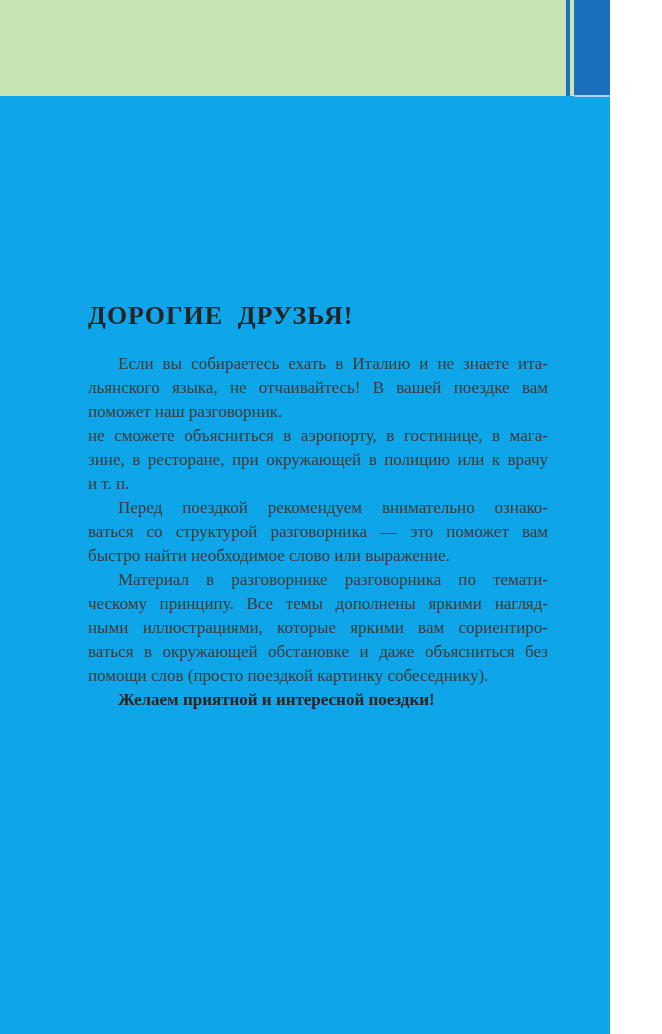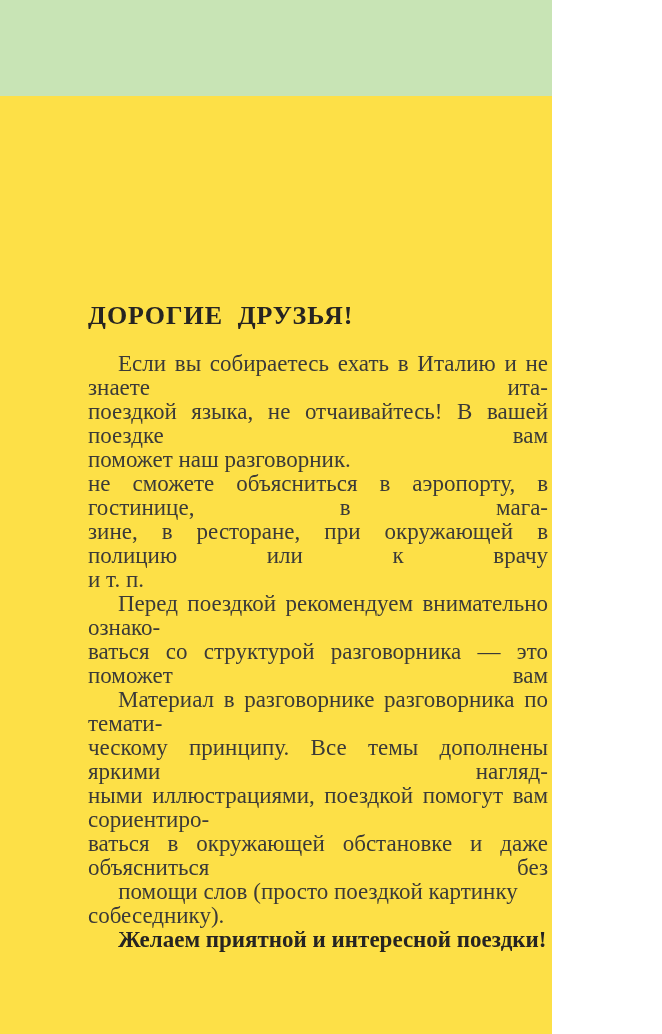--- a/index.html
+++ b/index.html
@@ -1,23 +1,23 @@
 <!DOCTYPE html>
 <html lang="ru" style="--band-green: #c8e4b5; --accent-blue: #1b70bd; --blue-edge-light: #b0cfe9; --heading-text: #262422; --body-text: #3b3a38;"><head>
 <meta charset="utf-8">
 <style>
   * { margin: 0; padding: 0; box-sizing: border-box; }
   html, body { background: #ffffff; }
   body { font-family: "Liberation Serif", serif; }
 
   .page {
     position: relative;
-    width: 552px;
+    width: 610px;
     height: 1034px;
-    background: #fde047;
+    background: #0ea5e9;
     overflow: hidden;
   }
 
   
   .band {
     position: absolute;
     left: 0; top: 0;
     width: 574px; height: 96px;
     background: var(--band-green, #c8e4b5);
   }
@@ -46,21 +46,21 @@
     font-family: "Liberation Serif", serif;
     font-weight: bold;
     font-size: 26px;
     line-height: 32px;
     letter-spacing: 1px;
     word-spacing: 7px;
     color: var(--heading-text, #262422);
     margin-bottom: 20px;
   }
   .paragraphs {
-    font-size: 23px;
+    font-size: 17px;
     line-height: 24px;
     color: var(--body-text, #3b3a38);
   }
   .paragraph.bold {
     font-weight: bold;
     color: var(--heading-text, #262422);
     font-family: Liberation Serif, serif;
   }
   .line {
     text-align: justify;
@@ -81,36 +81,37 @@
 <div class="page">
   <div class="band"></div>
   <div class="stripe"></div>
   <div class="corner"></div>
 
   <div class="content">
     <h1 class="title">ДОРОГИЕ ДРУЗЬЯ!</h1>
     <div class="paragraphs">
         <div class="paragraph">
           <div class="line first">Если вы собираетесь ехать в Италию и не знаете ита-</div>
-          <div class="line">поездкой языка, не отчаивайтесь! В вашей поездке вам</div>
+          <div class="line">льянского языка, не отчаивайтесь! В вашей поездке вам</div>
           <div class="line last">поможет наш разговорник.</div>
         </div>
         <div class="paragraph">
           <div class="line">не сможете объясниться в аэропорту, в гостинице, в мага-</div>
           <div class="line">зине, в ресторане, при окружающей в полицию или к врачу</div>
           <div class="line last">и т. п.</div>
         </div>
         <div class="paragraph">
           <div class="line first">Перед поездкой рекомендуем внимательно ознако-</div>
           <div class="line">ваться со структурой разговорника — это поможет вам</div>
+          <div class="line last">быстро найти необходимое слово или выражение.</div>
         </div>
         <div class="paragraph">
           <div class="line first">Материал в разговорнике разговорника по темати-</div>
           <div class="line">ческому принципу. Все темы дополнены яркими нагляд-</div>
-          <div class="line">ными иллюстрациями, поездкой помогут вам сориентиро-</div>
+          <div class="line">ными иллюстрациями, которые яркими вам сориентиро-</div>
           <div class="line">ваться в окружающей обстановке и даже объясниться без</div>
           <div class="line last">помощи слов (просто поездкой картинку собеседнику).</div>
         </div>
         <div class="paragraph bold">
           <div class="line first last">Желаем приятной и интересной поездки!</div>
         </div>
       </div>
   </div>
 </div>
 

